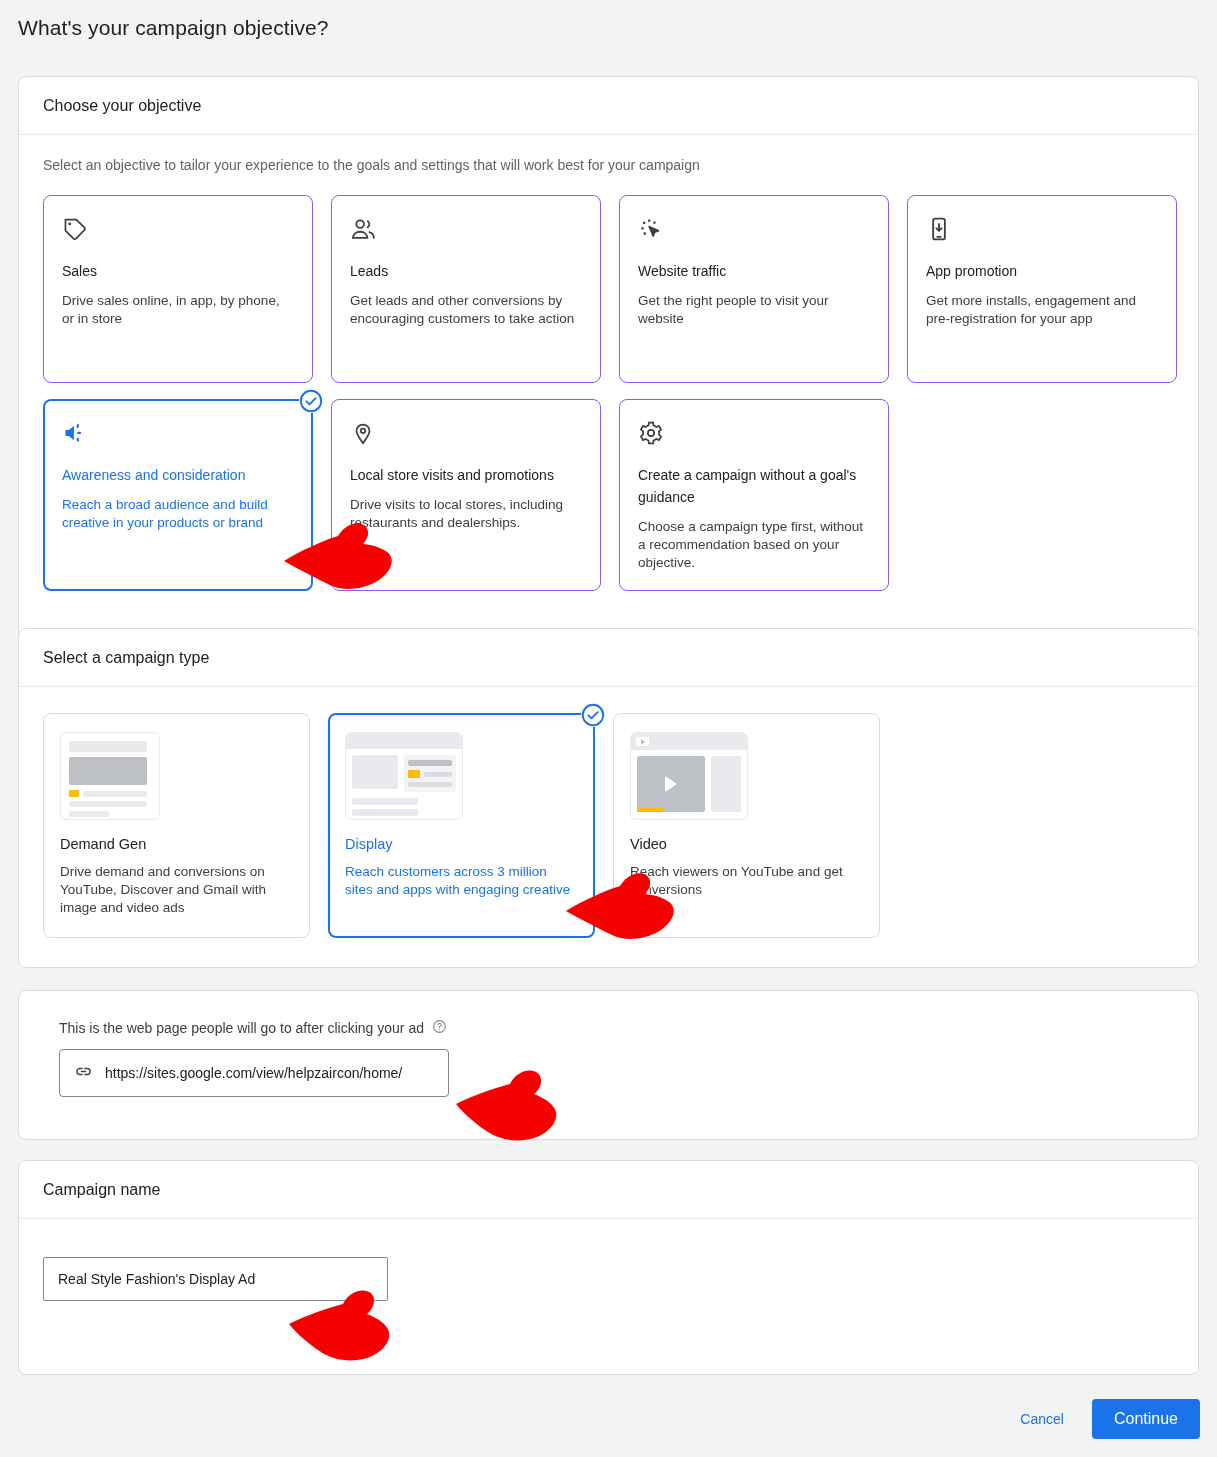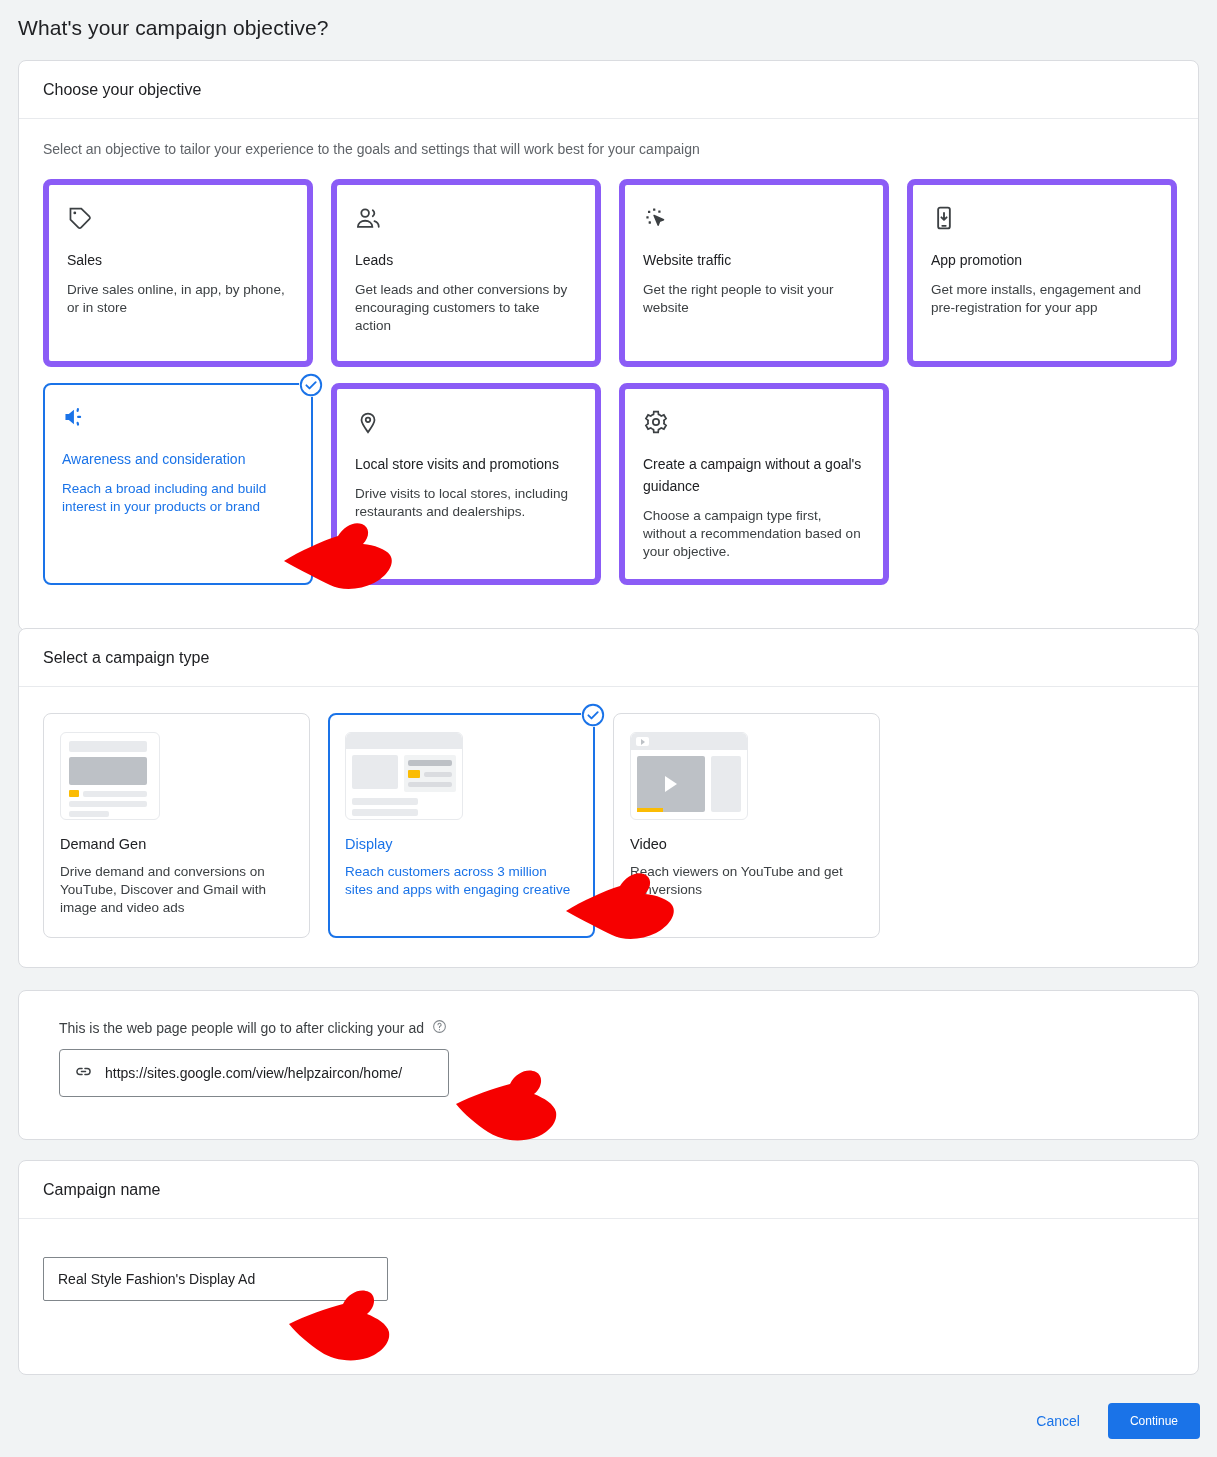--- a/index.html
+++ b/index.html
@@ -49,21 +49,21 @@
   }
 
   
   .obj-grid {
     display: grid;
     grid-template-columns: repeat(4, 270px);
     gap: 16px 18px;
   }
   .obj-card {
     position: relative;
-    border: 6px solid #8b5cf6;
+    border: 1px solid #8b5cf6;
     border-radius: 8px;
     padding: 20px 18px 18px 18px;
     min-height: 188px;
     background: #fff;
     cursor: pointer;
   }
   .obj-card.selected {
     border: 2px solid #1a73e8;
     padding: 19px 17px 17px 17px;
   }
@@ -190,42 +190,42 @@
     font-size: 14px;
     font-weight: 500;
     color: #1a73e8;
     background: none;
     border: none;
     padding: 10px 14px;
     cursor: pointer;
     font-family: inherit;
   }
   .btn-continue {
-    font-size: 12px;
+    font-size: 16px;
     font-weight: 500;
     color: #fff;
     background: #1a73e8;
     border: none;
     border-radius: 4px;
     padding: 11px 22px;
     cursor: pointer;
     font-family: inherit;
   }
 
   
   .hand { position: absolute; pointer-events: none; }
 </style>
 </head>
 <body>
 
 <div class="page">
 
   <div class="page-title">What's your campaign objective?</div>
 
-  <div class="card" style="top:60px; height:571px;">
+  <div class="card" style="top:76px; height:571px;">
     <div class="card-head">Choose your objective</div>
     <div class="card-body">
       <div class="subtext">Select an objective to tailor your experience to the goals and settings that will work best for your campaign</div>
       <div class="obj-grid">
 
         <div class="obj-card">
           <div class="obj-icon">
             <svg width="26" height="26" viewBox="0 0 24 24" fill="none" stroke="currentColor" stroke-width="1.6">
               <path d="M20.6 13.1 12.9 20.8a1.6 1.6 0 0 1-2.3 0L3.2 13.4V3.4h10l7.6 7.4a1.6 1.6 0 0 1-.2 2.3z"></path>
               <circle cx="7.2" cy="7.3" r="1.3" fill="currentColor" stroke="none"></circle>
@@ -281,21 +281,21 @@
               <path d="m7.4 12.3 3.1 3.1 6.2-6.2" stroke="currentColor" stroke-width="1.9" stroke-linecap="round" stroke-linejoin="round"></path>
             </svg>
           </span>
           <div class="obj-icon">
             <svg width="26" height="26" viewBox="0 0 24 24" fill="currentColor">
               <path d="M3.2 9.3h3.1L11 5.4v13.2l-4.7-3.9H3.2z"></path>
               <path d="M14.4 6.4c.1-.6.2-1.1.3-1.7M14.9 11.9h1.8M14.4 17.4c.2.6.3 1.1.4 1.6" stroke="currentColor" stroke-width="2" stroke-linecap="round" fill="none"></path>
             </svg>
           </div>
           <div class="obj-title">Awareness and consideration</div>
-          <div class="obj-desc">Reach a broad including and build interest in your products or brand</div>
+          <div class="obj-desc">Reach a broad audience and build creative in your products or brand</div>
         </div>
 
         <div class="obj-card">
           <div class="obj-icon">
             <svg width="26" height="26" viewBox="0 0 24 24" fill="none" stroke="currentColor" stroke-width="1.6">
               <path d="M12 21.4c3.6-5 6-8.1 6-11.2a6 6 0 0 0-12 0c0 3.1 2.4 6.2 6 11.2z"></path>
               <circle cx="12" cy="10" r="2.1"></circle>
             </svg>
           </div>
           <div class="obj-title">Local store visits and promotions</div>

